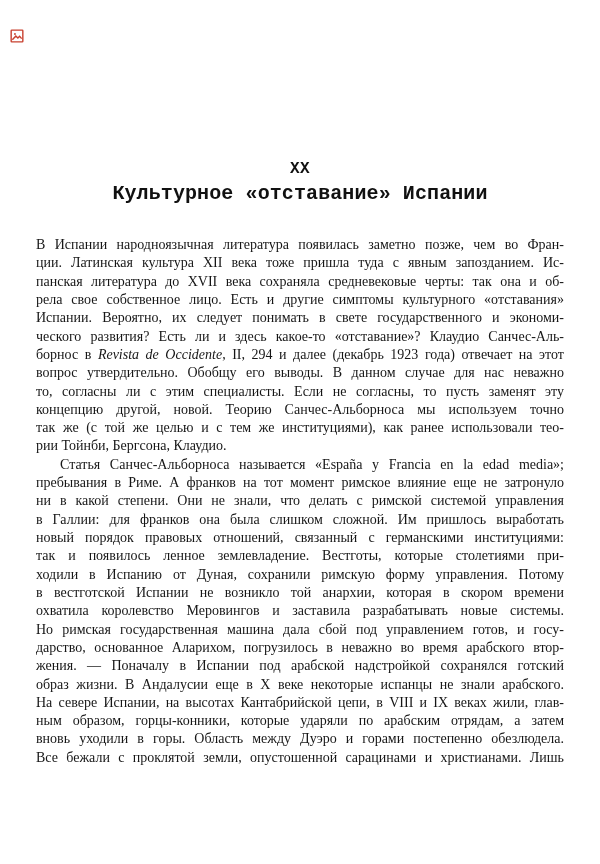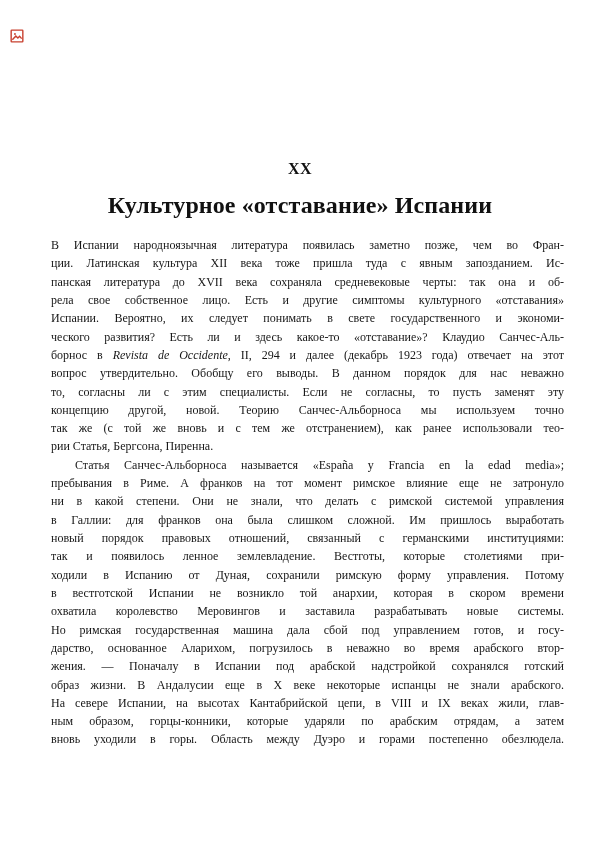--- a/index.html
+++ b/index.html
@@ -19,40 +19,40 @@
   .broken-img {
     position: absolute;
     left: 10px; top: 29px;
     width: 14px; height: 14px;
   }
   .heading {
     position: absolute;
     left: 0; right: 0;
     top: 158px;
     text-align: center;
-    font-family: Liberation Serif, serif;
+    font-family: Liberation Mono, monospace;
     font-weight: bold;
     color: #111111;
   }
   .chapter-num {
     font-size: 16px;
     line-height: 22px;
     letter-spacing: 0.5px;
   }
   .chapter-title {
-    font-size: 24px;
+    font-size: 20px;
     line-height: 24px;
-    margin-top: 13px;
+    margin-top: 2px;
     letter-spacing: 0.1px;
   }
   .textblock {
     position: absolute;
-    left: 51px; right: 36px;
+    left: 36px; right: 36px;
     top: 236px;
-    font-size: 12px;
+    font-size: 14px;
   }
   .line {
     line-height: 18.32px;
     height: 18.32px;
     text-align: justify;
     text-align-last: justify;
     white-space: nowrap;
     overflow: visible;
   }
   .line.lastline {
@@ -80,36 +80,37 @@
   </div>
 
   <div class="textblock" id="body-text">
       <div class="line"><span>В Испании народноязычная литература появилась заметно позже, чем во Фран-</span></div>
       <div class="line"><span>ции. Латинская культура XII века тоже пришла туда с явным запозданием. Ис-</span></div>
       <div class="line"><span>панская литература до XVII века сохраняла средневековые черты: так она и об-</span></div>
       <div class="line"><span>рела свое собственное лицо. Есть и другие симптомы культурного «отставания»</span></div>
       <div class="line"><span>Испании. Вероятно, их следует понимать в свете государственного и экономи-</span></div>
       <div class="line"><span>ческого развития? Есть ли и здесь какое-то «отставание»? Клаудио Санчес-Аль-</span></div>
       <div class="line"><span>борнос в </span><i>Revista de Occidente</i><span>, II, 294 и далее (декабрь 1923 года) отвечает на этот</span></div>
-      <div class="line"><span>вопрос утвердительно. Обобщу его выводы. В данном порядок для нас неважно</span></div>
+      <div class="line"><span>вопрос утвердительно. Обобщу его выводы. В данном случае для нас неважно</span></div>
       <div class="line"><span>то, согласны ли с этим специалисты. Если не согласны, то пусть заменят эту</span></div>
       <div class="line"><span>концепцию другой, новой. Теорию Санчес-Альборноса мы используем точно</span></div>
-      <div class="line"><span>так же (с той же вновь и с тем же отстранением), как ранее использовали тео-</span></div>
-      <div class="line lastline"><span>рии Статья, Бергсона, Пиренна.</span></div>
+      <div class="line"><span>так же (с той же целью и с тем же институциями), как ранее использовали тео-</span></div>
+      <div class="line lastline"><span>рии Тойнби, Бергсона, Клаудио.</span></div>
       <div class="line indent"><span>Статья Санчес-Альборноса называется «España y Francia en la edad media»;</span></div>
       <div class="line"><span>пребывания в Риме. А франков на тот момент римское влияние еще не затронуло</span></div>
       <div class="line"><span>ни в какой степени. Они не знали, что делать с римской системой управления</span></div>
       <div class="line"><span>в Галлии: для франков она была слишком сложной. Им пришлось выработать</span></div>
       <div class="line"><span>новый порядок правовых отношений, связанный с германскими институциями:</span></div>
       <div class="line"><span>так и появилось ленное землевладение. Вестготы, которые столетиями при-</span></div>
       <div class="line"><span>ходили в Испанию от Дуная, сохранили римскую форму управления. Потому</span></div>
       <div class="line"><span>в вестготской Испании не возникло той анархии, которая в скором времени</span></div>
       <div class="line"><span>охватила королевство Меровингов и заставила разрабатывать новые системы.</span></div>
       <div class="line"><span>Но римская государственная машина дала сбой под управлением готов, и госу-</span></div>
       <div class="line"><span>дарство, основанное Аларихом, погрузилось в неважно во время арабского втор-</span></div>
       <div class="line"><span>жения. — Поначалу в Испании под арабской надстройкой сохранялся готский</span></div>
       <div class="line"><span>образ жизни. В Андалусии еще в X веке некоторые испанцы не знали арабского.</span></div>
       <div class="line"><span>На севере Испании, на высотах Кантабрийской цепи, в VIII и IX веках жили, глав-</span></div>
       <div class="line"><span>ным образом, горцы-конники, которые ударяли по арабским отрядам, а затем</span></div>
       <div class="line"><span>вновь уходили в горы. Область между Дуэро и горами постепенно обезлюдела.</span></div>
+      <div class="line"><span>Все бежали с проклятой земли, опустошенной сарацинами и христианами. Лишь</span></div>
     </div>
 
 </div>
 
 </body></html>

